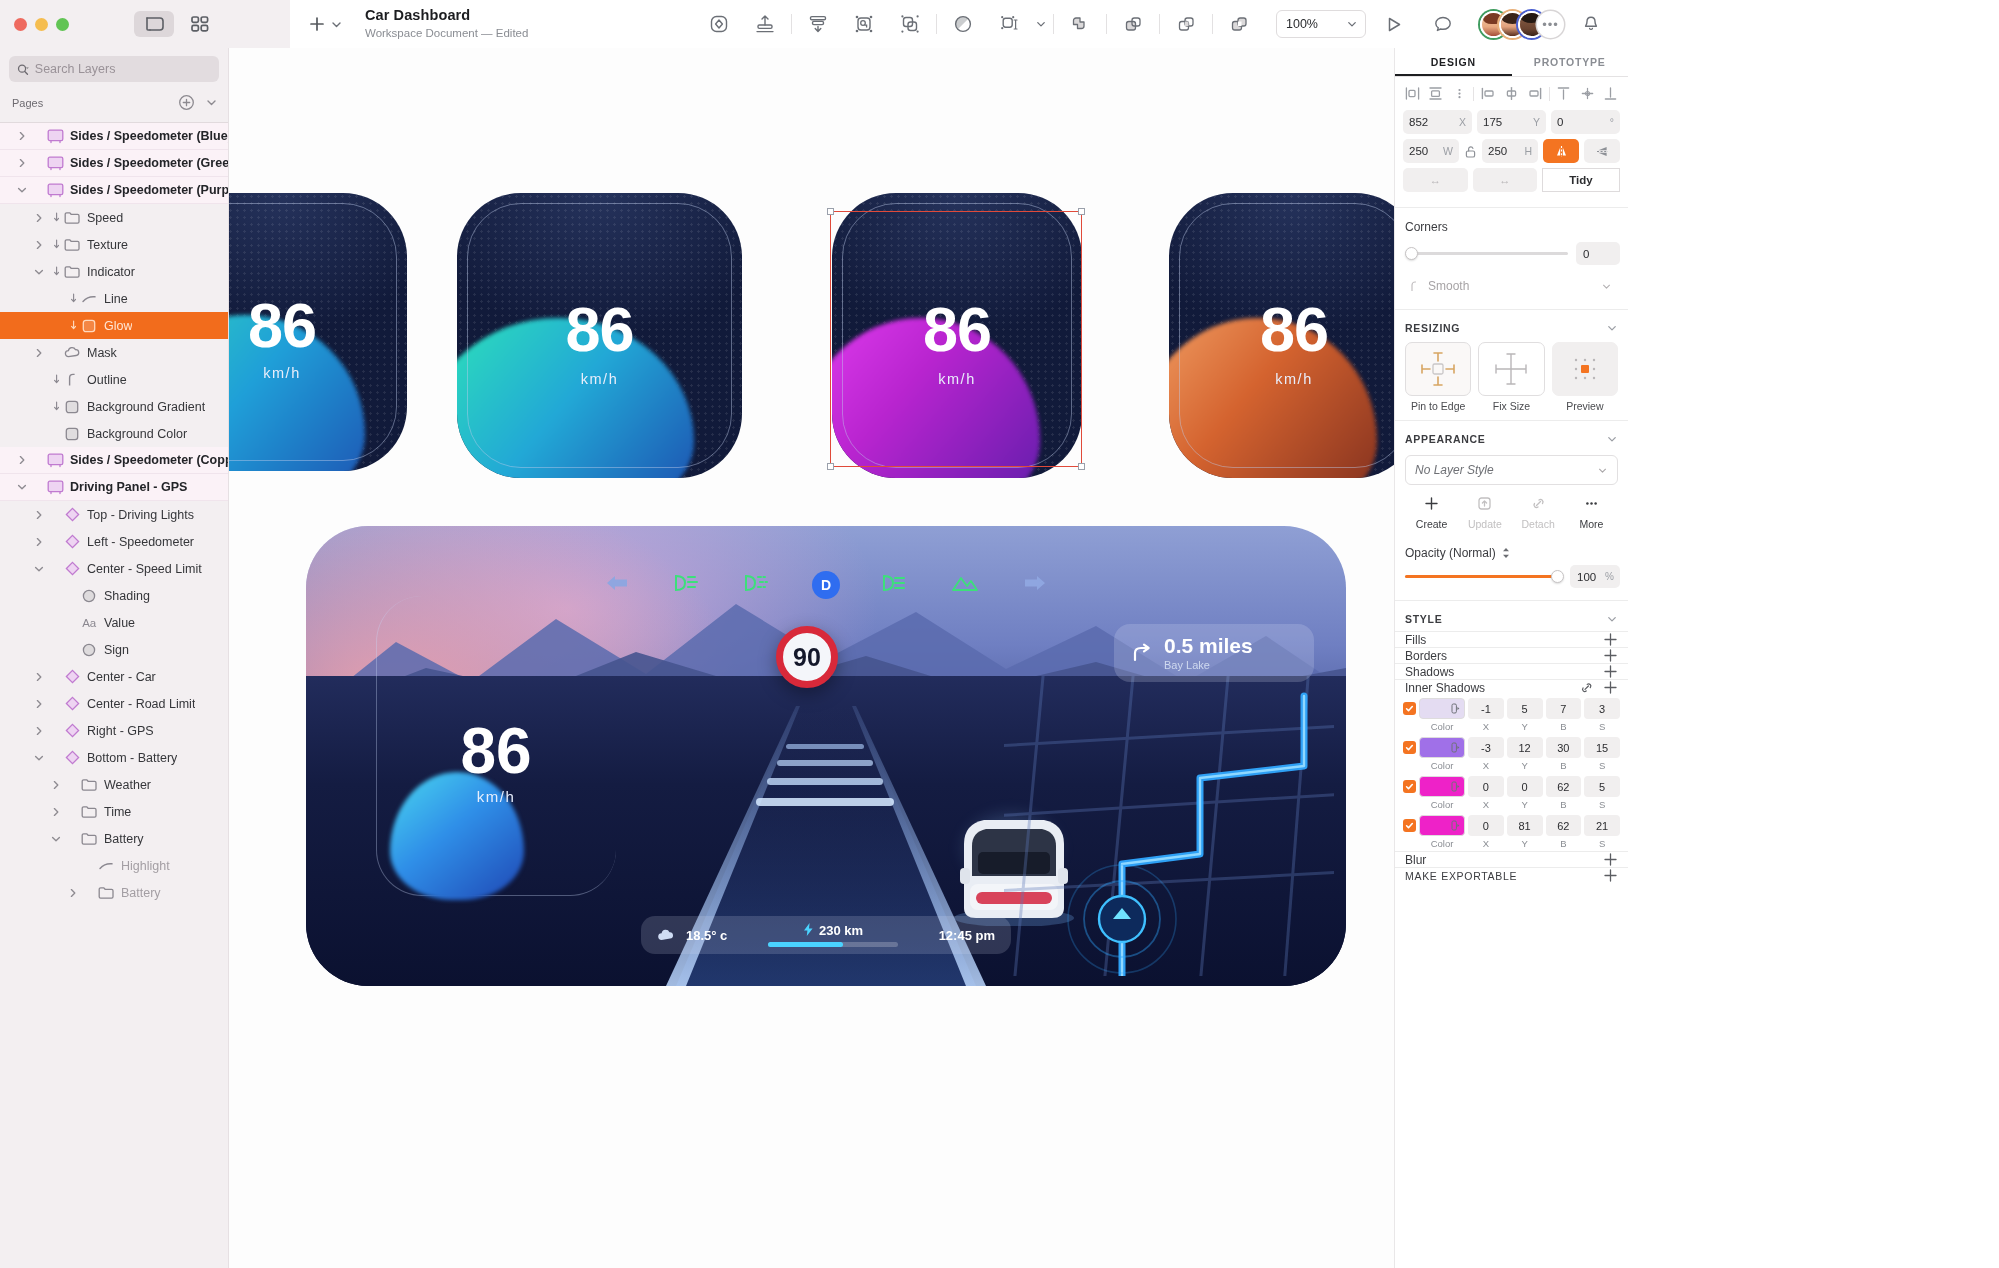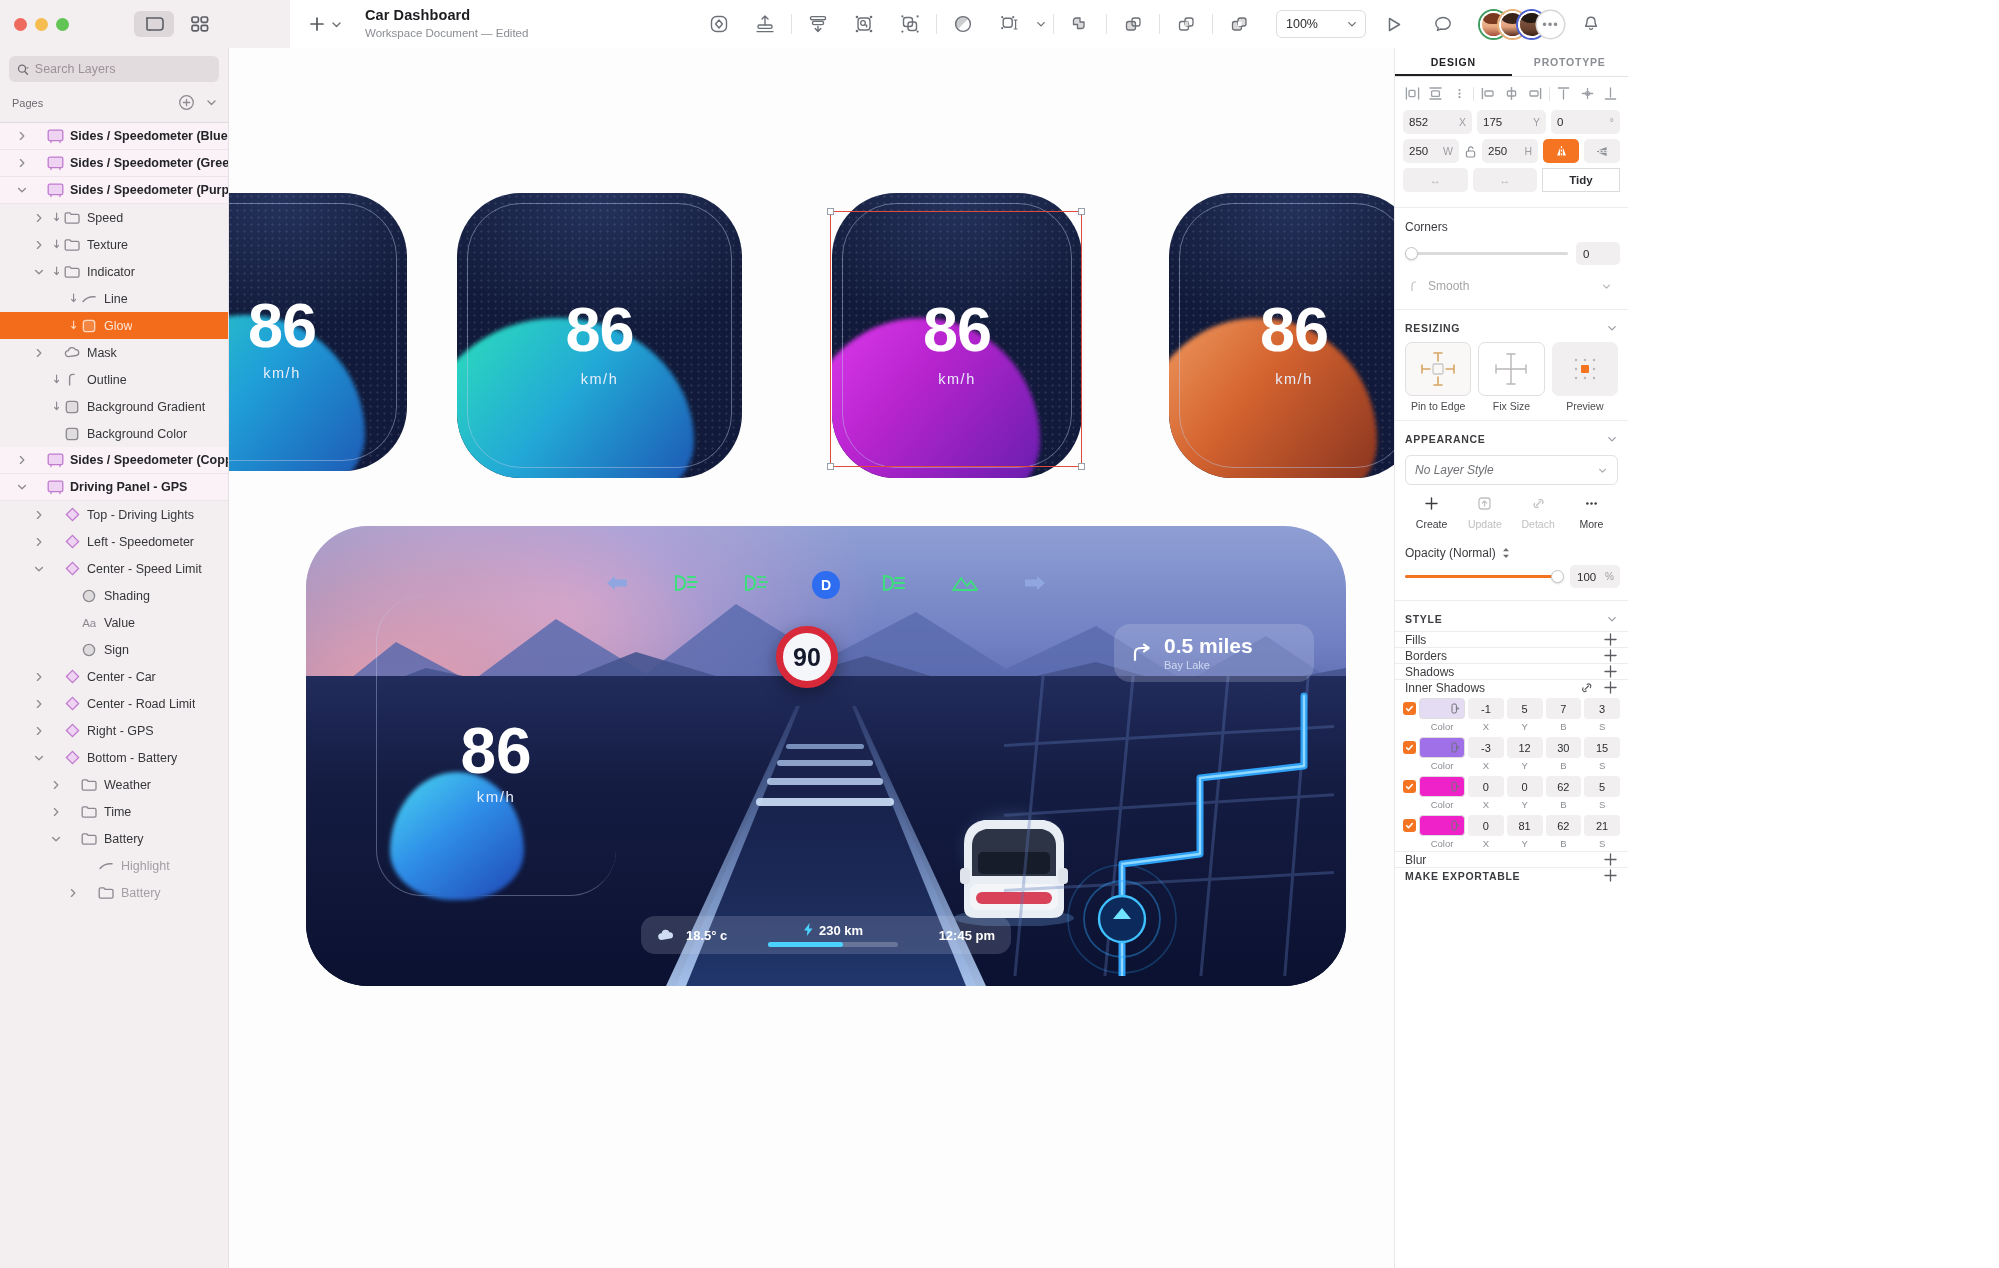--- a/index.html
+++ b/index.html
@@ -1483,21 +1483,21 @@
 
       <div class="row-line">
         <span class="lbl">Blur</span>
         <span class="acts">
           <svg width="15" height="15" viewBox="0 0 15 15">
               <path d="M7.5 2v11M2 7.5h11" stroke="#5b5d62" stroke-width="1.3" stroke-linecap="round"></path>
             </svg>
         </span>
       </div>
       <div class="row-line">
-        <span class="lbl" style="font-size:10.5px;font-weight:bold;letter-spacing:.7px;color:#3b3c40">MAKE EXPORTABLE</span>
+        <span class="lbl" style="font-size:10.5px;font-weight:normal;letter-spacing:.7px;color:#3b3c40">MAKE EXPORTABLE</span>
         <span class="acts">
           <svg width="15" height="15" viewBox="0 0 15 15">
               <path d="M7.5 2v11M2 7.5h11" stroke="#5b5d62" stroke-width="1.3" stroke-linecap="round"></path>
             </svg>
         </span>
       </div>
     </div>
   </div>
 </div>
 

